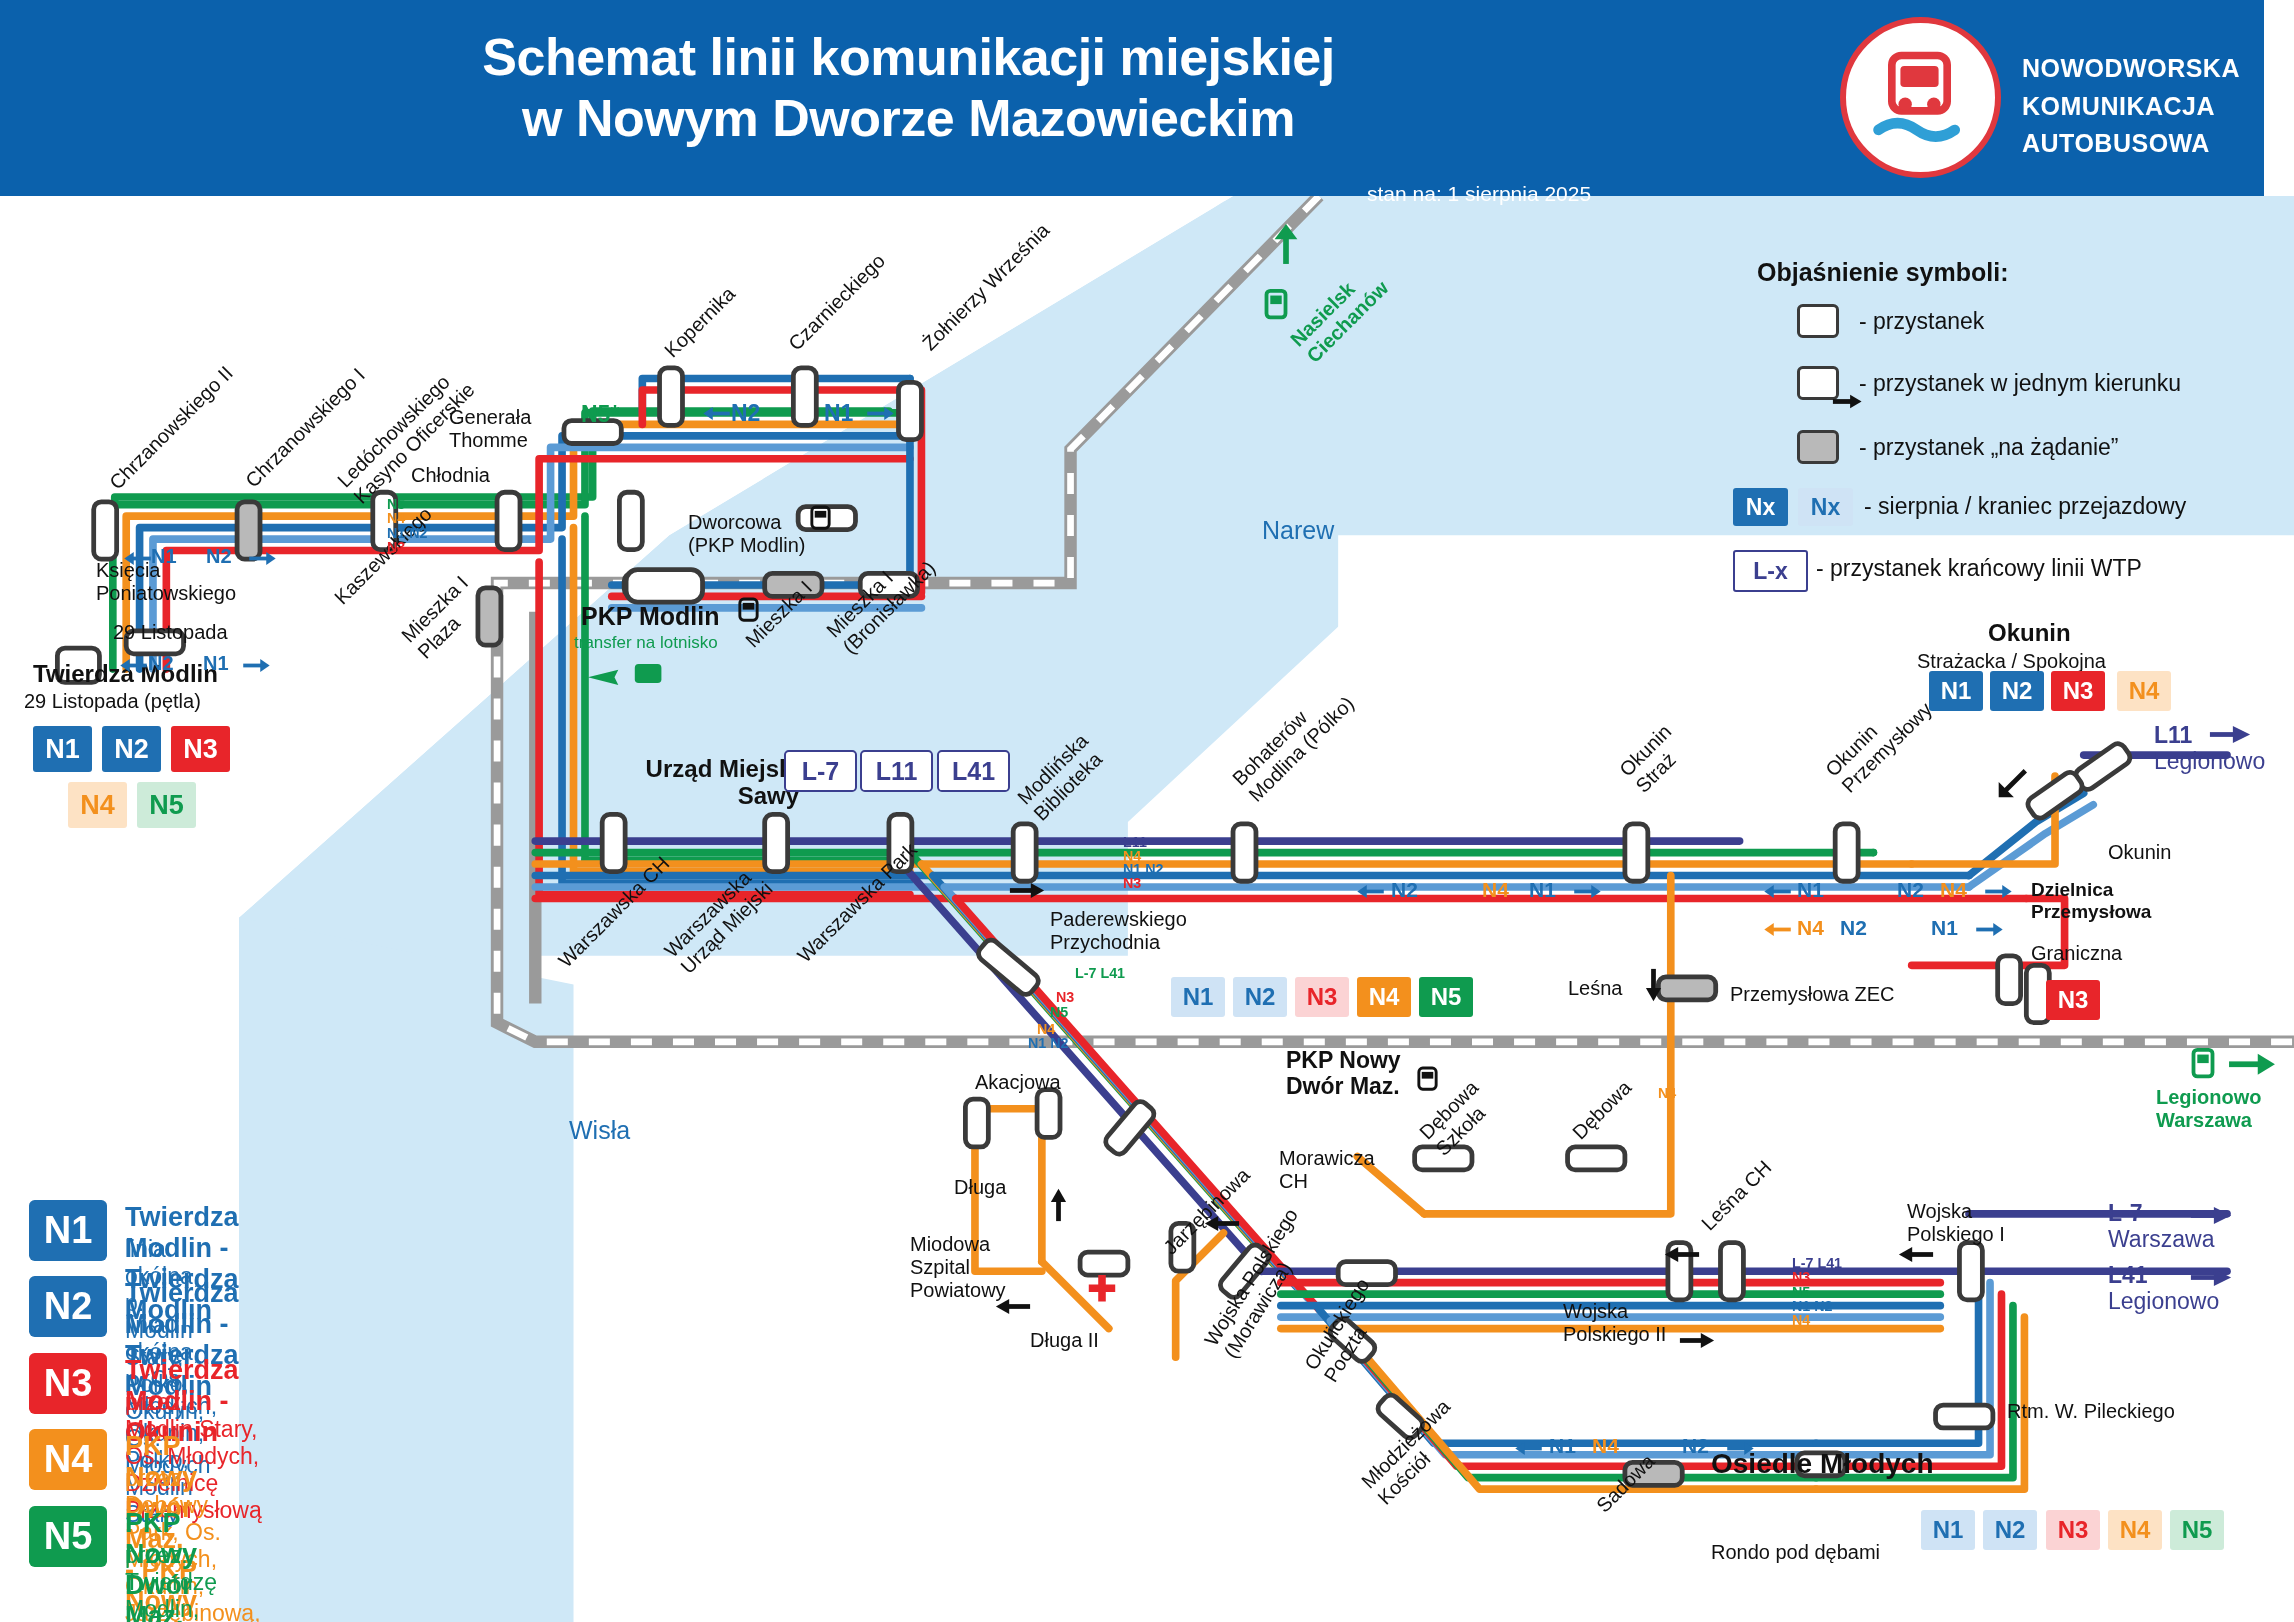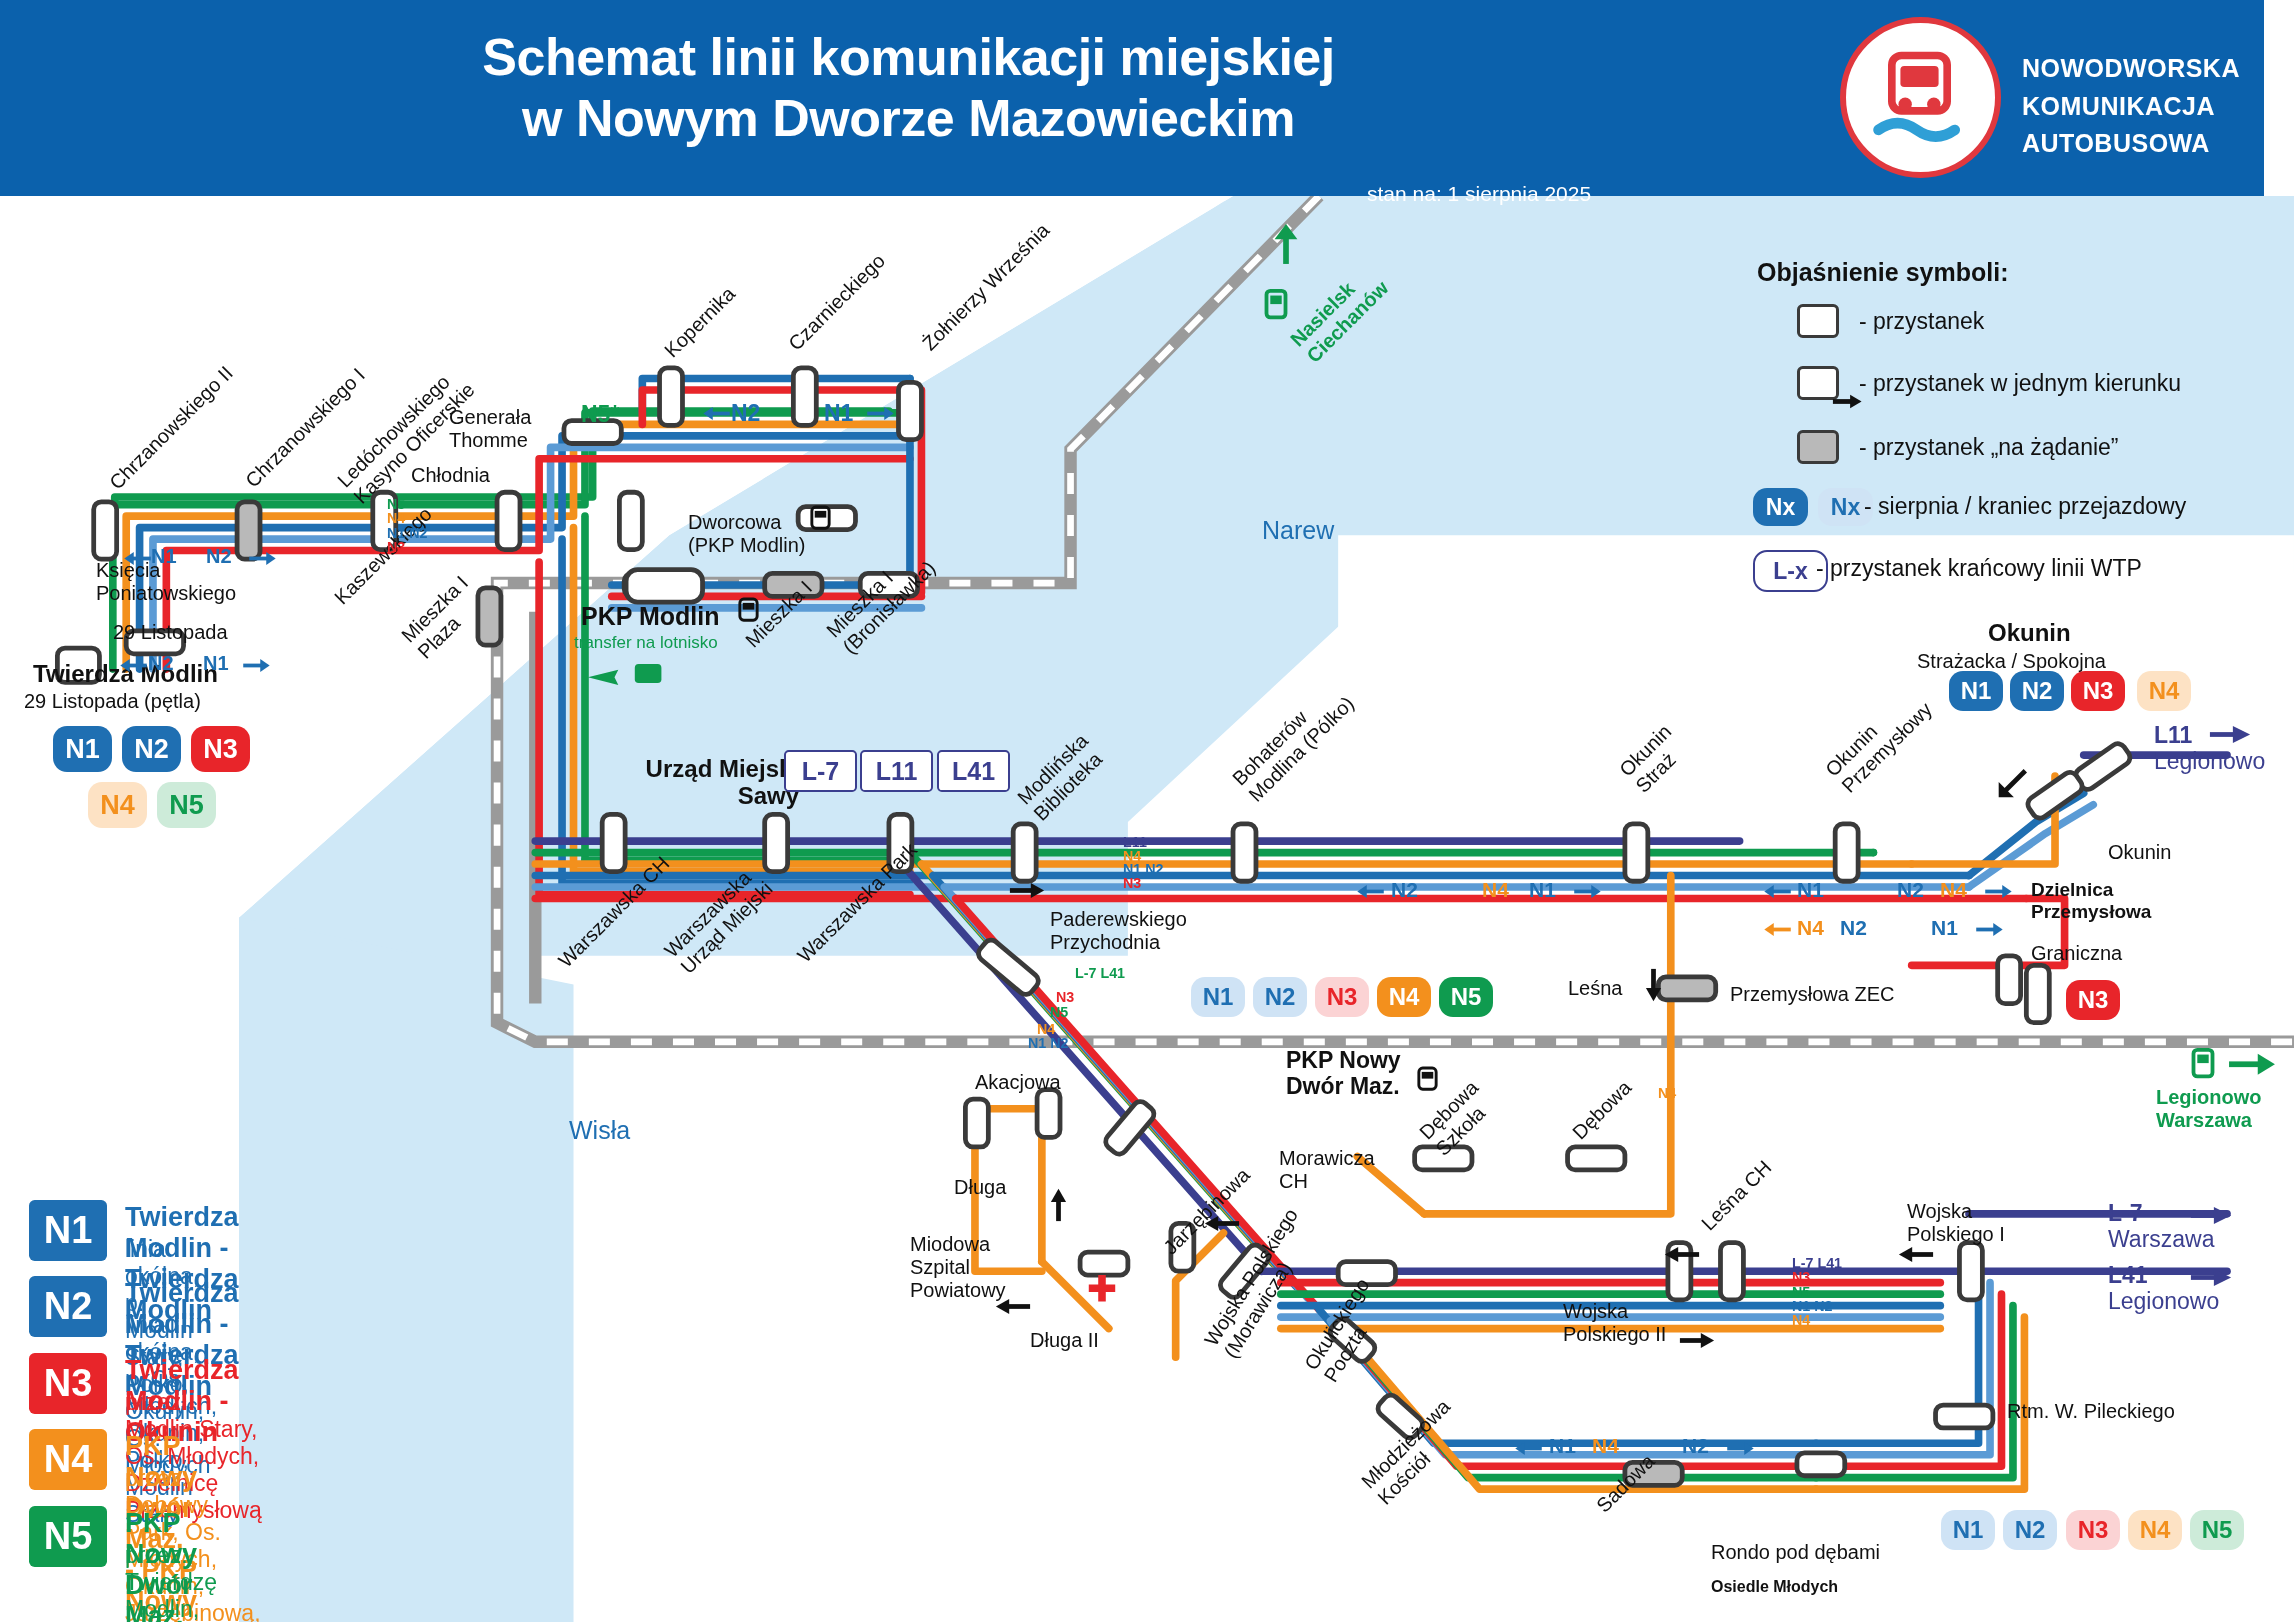--- a/index.html
+++ b/index.html
@@ -39,21 +39,21 @@
 
   
   .legend-title{position:absolute;left:1757px;top:258px;font-size:25px;font-weight:bold;color:#111;}
   .legend-row{position:absolute;font-size:23px;color:#111;}
   .stop-box{
     position:absolute;width:42px;height:34px;border:3.8px solid #3a3a3a;border-radius:5.7px;background:#fff;box-sizing:border-box;
   }
   .stop-box.gray{background:#b9b9b9;}
   .badge{
     position:absolute;display:flex;align-items:center;justify-content:center;
-    color:#fff;font-weight:bold;border-radius:14px;font-size:23px;margin-left:20px;
+    color:#fff;font-weight:bold;border-radius:3px;font-size:23px;
   }
   .badge.n1{background:#1f6fb2;}
   .badge.n2{background:#1f6fb2;}
   .badge.n3{background:#e8252a;}
   .badge.n4{background:#f3901d;}
   .badge.n5{background:#0f9b4f;}
   .badge.lightn1{background:#cfe3f5;color:#1f6fb2;}
   .badge.lightn2{background:#cfe3f5;color:#1f6fb2;}
   .badge.lightn3{background:#fbd3d4;color:#e8252a;}
   .badge.lightn4{background:#fde2c4;color:#f3901d;}
@@ -489,21 +489,21 @@
   <div class="lbl b" style="left:2031px;top:879px;font-size:19px;">Dzielnica<br>Przemysłowa</div>
   <div class="lbl" style="left:2031px;top:942px;">Graniczna</div>
   <div class="badge n3" style="left:2046px;top:980px;width:54px;height:40px;font-size:24px;">N3</div>
 
   <div class="badge lightn1" style="left:1171px;top:977px;width:54px;height:40px;font-size:24px;">N1</div>
   <div class="badge lightn2" style="left:1233px;top:977px;width:54px;height:40px;font-size:24px;">N2</div>
   <div class="badge lightn3" style="left:1295px;top:977px;width:54px;height:40px;font-size:24px;">N3</div>
   <div class="badge n4" style="left:1357px;top:977px;width:54px;height:40px;font-size:24px;">N4</div>
   <div class="badge n5" style="left:1419px;top:977px;width:54px;height:40px;font-size:24px;">N5</div>
 
-  <div class="lbl b" style="left:1711px;top:1578px;font-size:16px;">Osiedle Młodych</div>
+  <div class="lbl b" style="left:1711px;top:1448px;font-size:28px;">Osiedle Młodych</div>
   <div class="lbl" style="left:1711px;top:1541px;">Rondo pod dębami</div>
   <div class="badge lightn1" style="left:1921px;top:1510px;width:54px;height:40px;font-size:24px;">N1</div>
   <div class="badge lightn2" style="left:1983px;top:1510px;width:54px;height:40px;font-size:24px;">N2</div>
   <div class="badge lightn3" style="left:2046px;top:1510px;width:54px;height:40px;font-size:24px;">N3</div>
   <div class="badge lightn4" style="left:2108px;top:1510px;width:54px;height:40px;font-size:24px;">N4</div>
   <div class="badge lightn5" style="left:2170px;top:1510px;width:54px;height:40px;font-size:24px;">N5</div>
 
   <div class="lbl b blue" style="left:151px;top:545px;">N1</div>
   <div class="lbl b blue" style="left:206px;top:545px;">N2</div>
   <svg class="abs" style="left:124px;top:550px;" width="29" height="17" viewBox="0 0 30 18">

